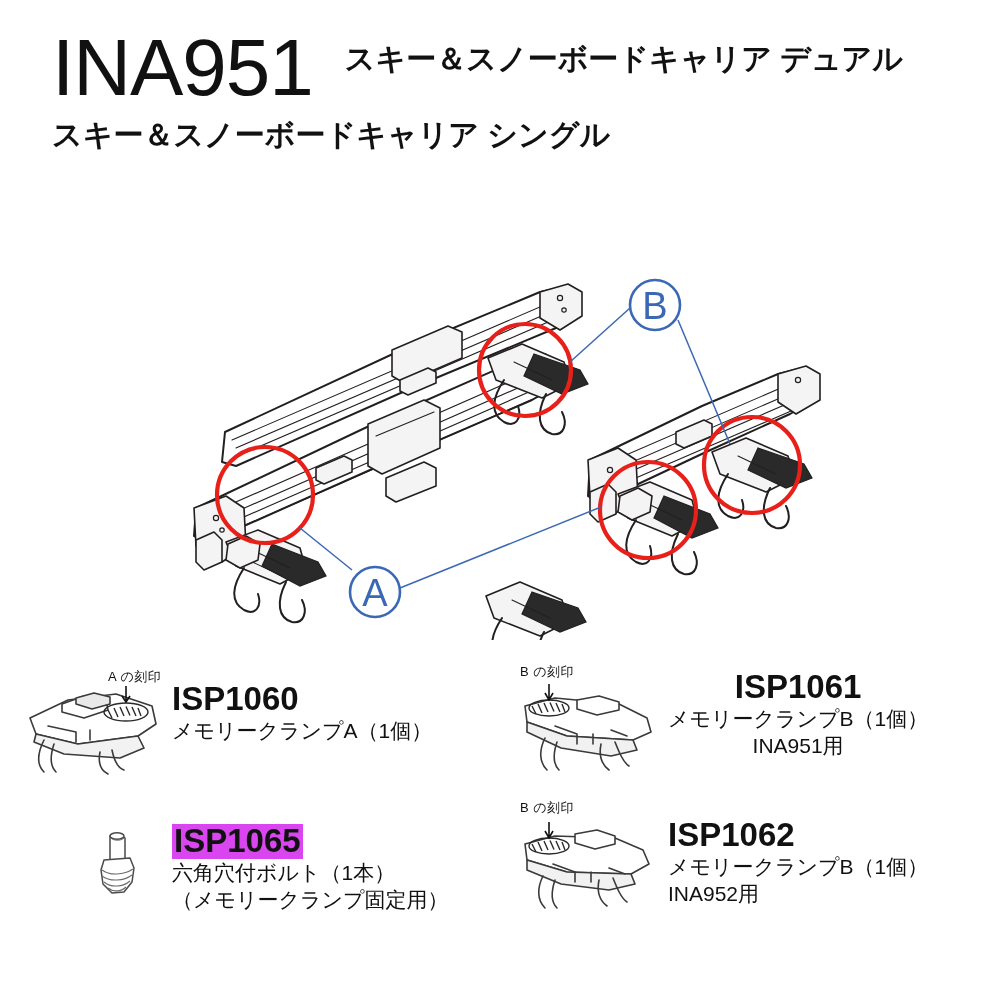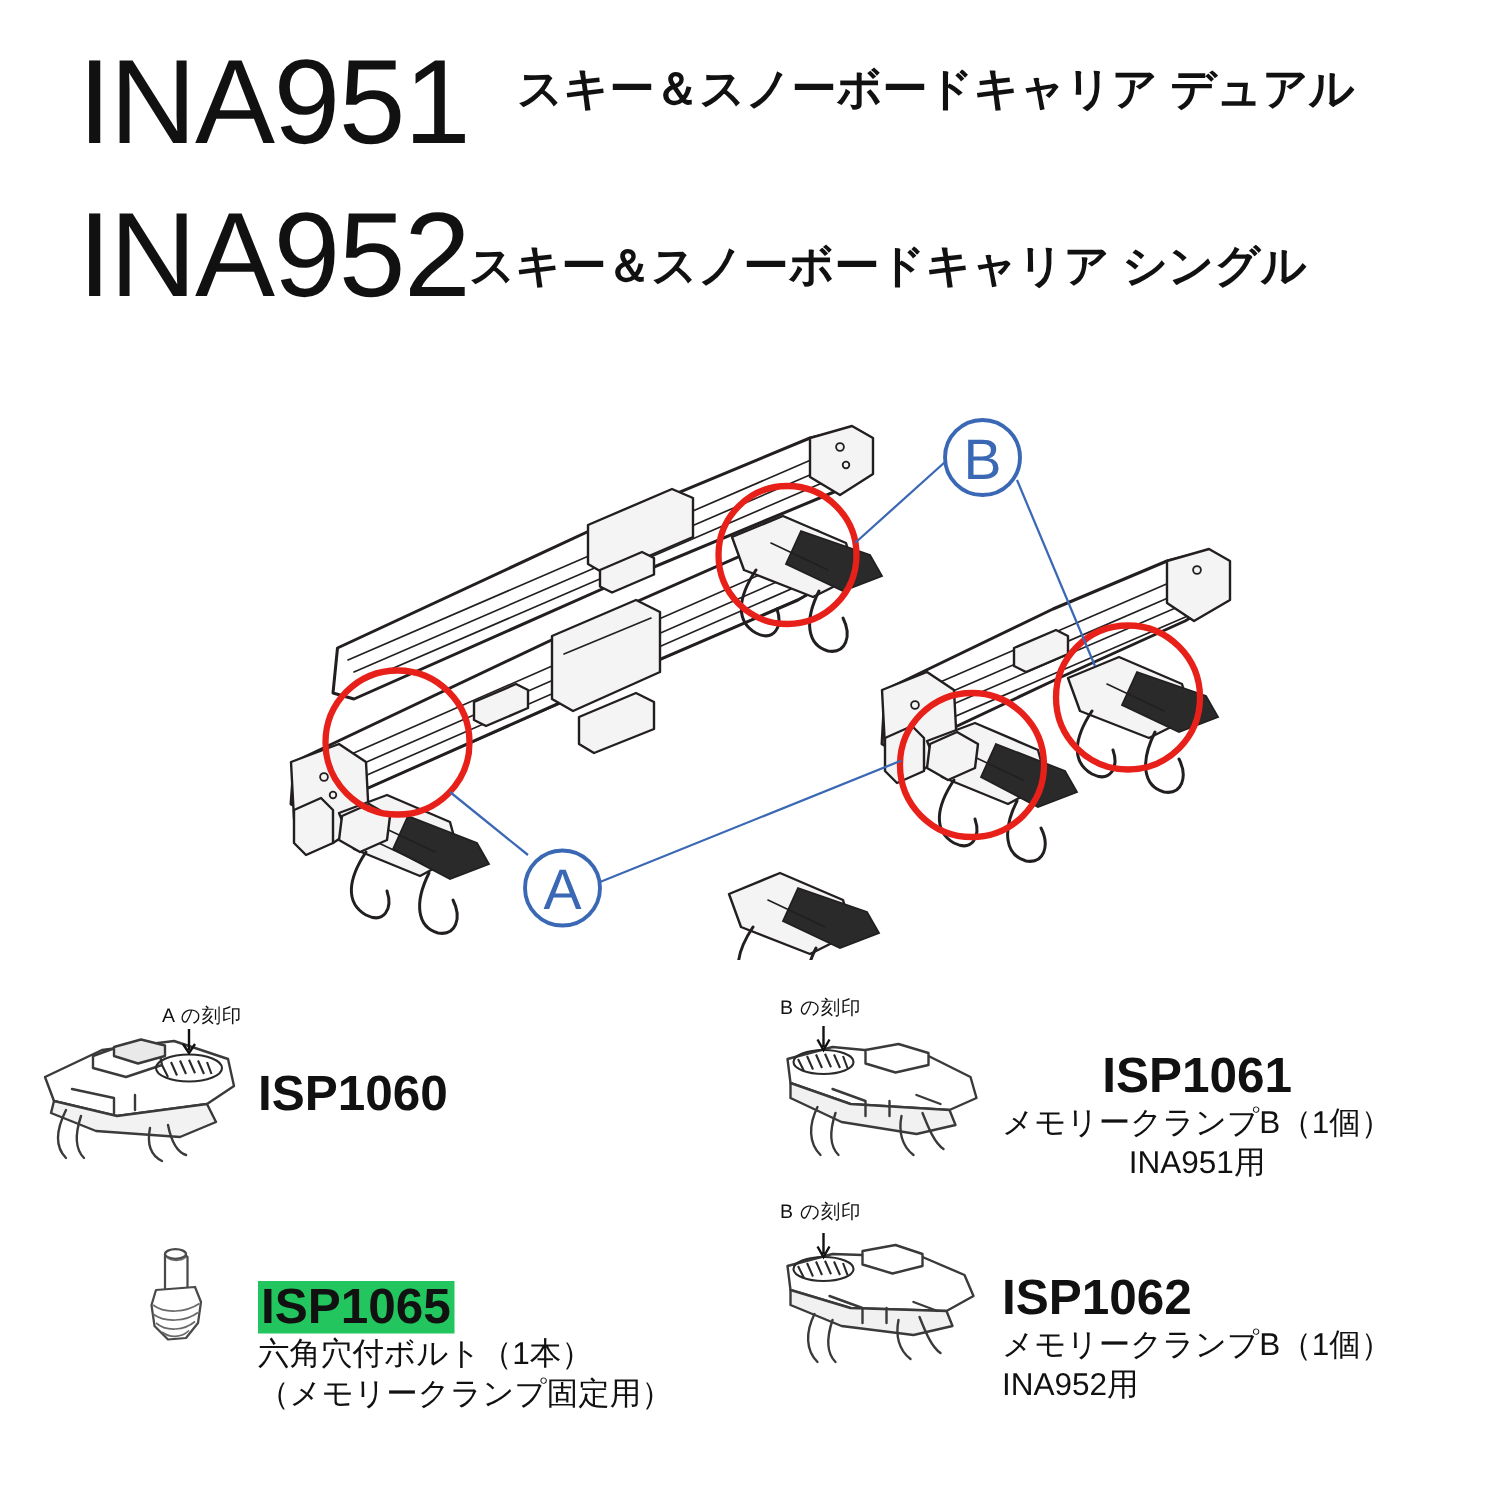--- a/index.html
+++ b/index.html
@@ -29,26 +29,26 @@
   #hdr2 .hdr-desc{position:relative;top:-10px;}
 
   
   #illus{position:absolute;left:0;top:240px;width:1000px;height:400px;}
   #illus svg{display:block;}
 
   
   #parts{position:absolute;left:0;top:660px;width:1000px;height:300px;}
   .part{position:absolute;}
   .part-fig{position:absolute;}
-  .part-txt{position:absolute;margin-top:30px;}
+  .part-txt{position:absolute;}
   .part-code{
     font-size:33px;line-height:1.05;font-weight:700;color:#111;
     white-space:nowrap;display:inline-block;
   }
-  .part-code.hl{background:#22c55e;padding:0 2px;}
+  .part-code.hl{background:#d946ef;padding:0 2px;}
   .part-sub{
     font-size:21px;line-height:1.32;font-weight:400;color:#111;
     white-space:nowrap;
   }
   .stamp-label{
     position:absolute;font-size:13px;font-weight:400;color:#111;
     white-space:nowrap;letter-spacing:0.5px;text-align:right;
   }
 
   
@@ -75,21 +75,20 @@
 </head>
 <body>
 
 <div id="page">
 
   <div class="hdr-row" id="hdr1">
     <span class="hdr-code">INA951</span>
     <span class="hdr-desc">スキー＆スノーボードキャリア デュアル</span>
   </div>
   <div class="hdr-row" id="hdr2">
-    <span class="hdr-code">INA952</span>
     <span class="hdr-desc">スキー＆スノーボードキャリア シングル</span>
   </div>
 
   <div id="illus">
   <svg width="1000" height="400" viewBox="0 0 1000 400" xmlns="http://www.w3.org/2000/svg">
     <defs>
       <style>
         .ln{fill:none;stroke:#231f20;stroke-width:2;stroke-linejoin:round;stroke-linecap:round;}
         .lnt{fill:none;stroke:#231f20;stroke-width:1.1;stroke-linejoin:round;stroke-linecap:round;}
         .bdy{fill:#ffffff;stroke:#231f20;stroke-width:2;stroke-linejoin:round;}
@@ -235,20 +234,21 @@
           </g>
           <g fill="none" stroke="#2a2a2a" stroke-width="1.4">
             <ellipse cx="106" cy="34" rx="22" ry="9"></ellipse>
             <path d="M88,32 L92,40 M94,30 L98,39 M100,29 L104,38 M106,28.5 L110,37.5 M112,29 L116,38 M118,30 L121,38"></path>
           </g>
           <path d="M106,8 L106,22 M102,18 L106,24 L110,18" fill="none" stroke="#111" stroke-width="1.6"></path>
         </svg>
       </div>
       <div class="part-txt">
         <div><span class="part-code">ISP1060</span></div>
+        <div class="part-sub">メモリークランプA（1個）</div>
       </div>
     </div>
 
     <div class="part" id="p1">
       <div class="part-fig">
         <svg width="54" height="72" viewBox="0 0 54 72" xmlns="http://www.w3.org/2000/svg">
           <g fill="#ffffff" stroke="#4a4a4a" stroke-width="1.5" stroke-linejoin="round">
             <path d="M20,6 L30,4 L35,8 L35,30 L20,32 Z"></path>
             <ellipse cx="27" cy="6" rx="7" ry="3.2"></ellipse>
             <path d="M14,30 L40,28 L44,38 L42,52 L34,62 L22,63 L13,54 L11,40 Z"></path>

